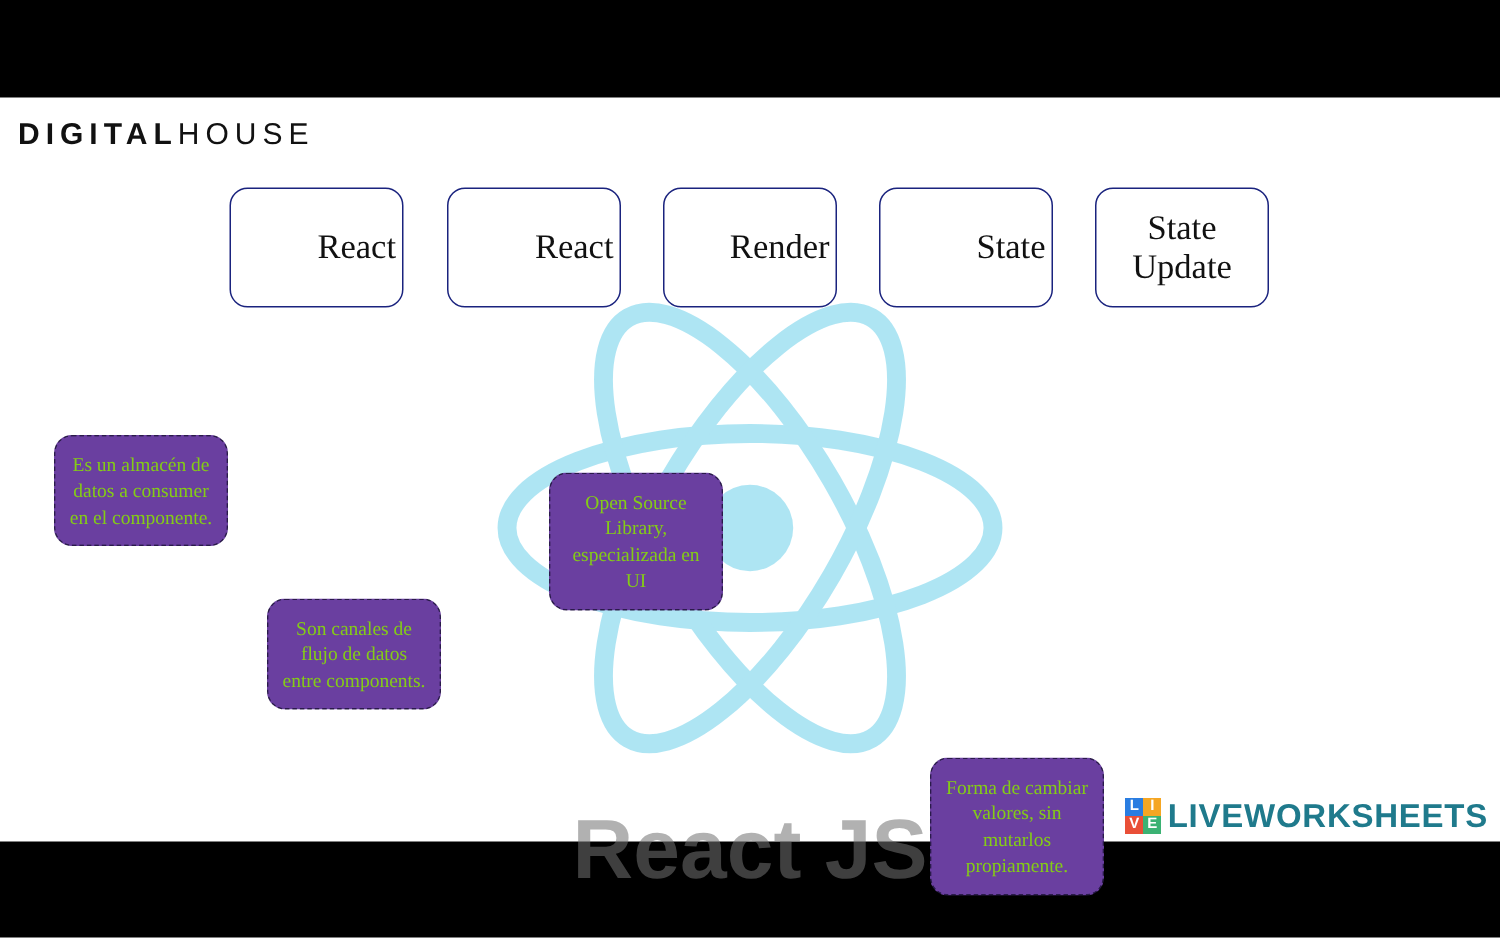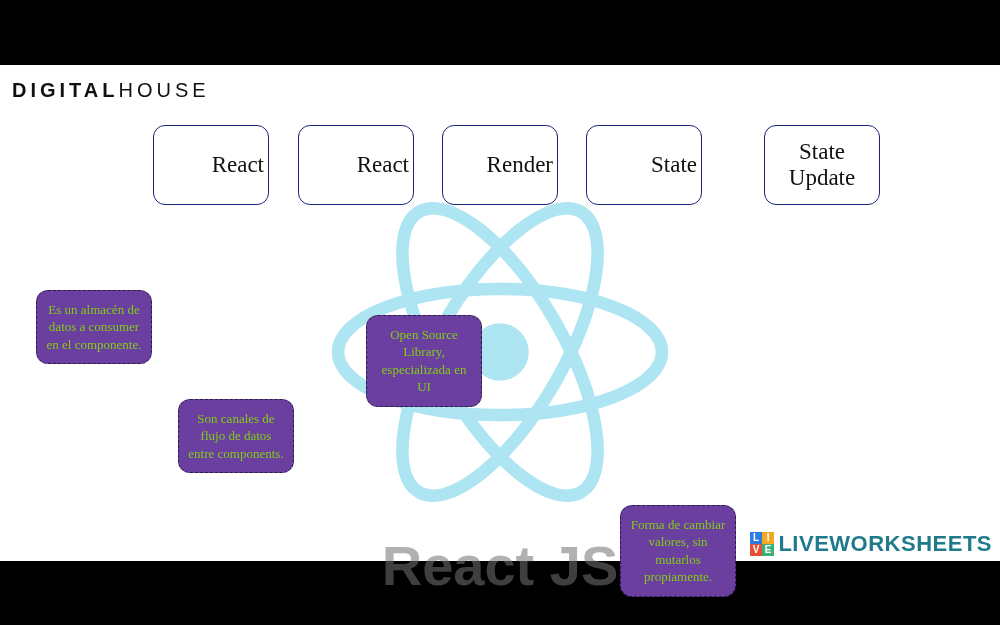--- a/index.html
+++ b/index.html
@@ -53,21 +53,21 @@
     </div>
   <div class="drop" style="left:298px; top:60px">
       <span>React</span>
     </div>
   <div class="drop" style="left:442px; top:60px">
       <span>Render</span>
     </div>
   <div class="drop" style="left:586px; top:60px">
       <span>State</span>
     </div>
-  <div class="drop" style="left:764px; top:60px">
+  <div class="drop" style="left:730px; top:60px">
       <span>State Update</span>
     </div>
 
   <div class="card" style="left:36px;  top:225px"><span>Es un almacén de datos a consumer en el componente.</span></div>
   <div class="card" style="left:178px; top:334px"><span>Son canales de flujo de datos entre components.</span></div>
   <div class="card" style="left:366px; top:250px"><span>Open Source Library, especializada en UI</span></div>
   <div class="card" style="left:620px; top:440px"><span>Forma de cambiar valores, sin mutarlos propiamente.</span></div>
 
   <div class="lw">
     <div class="lw-badge">

